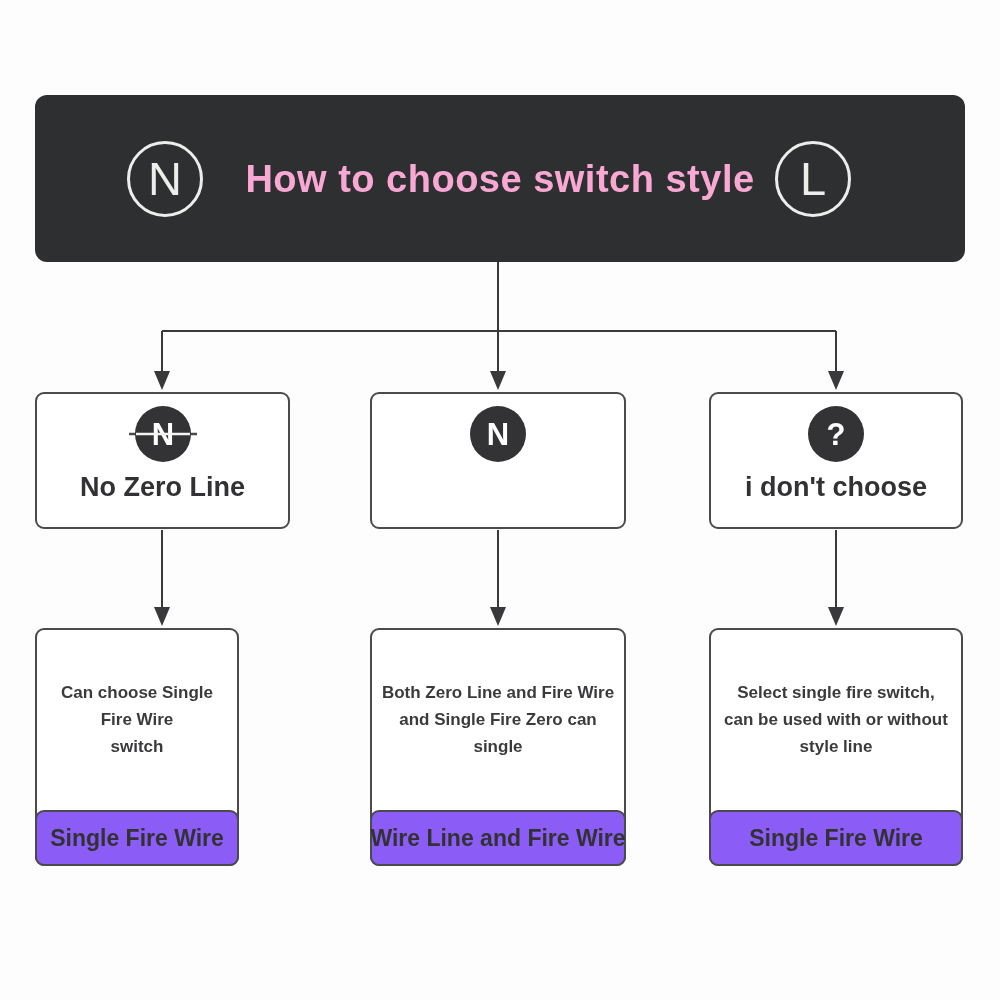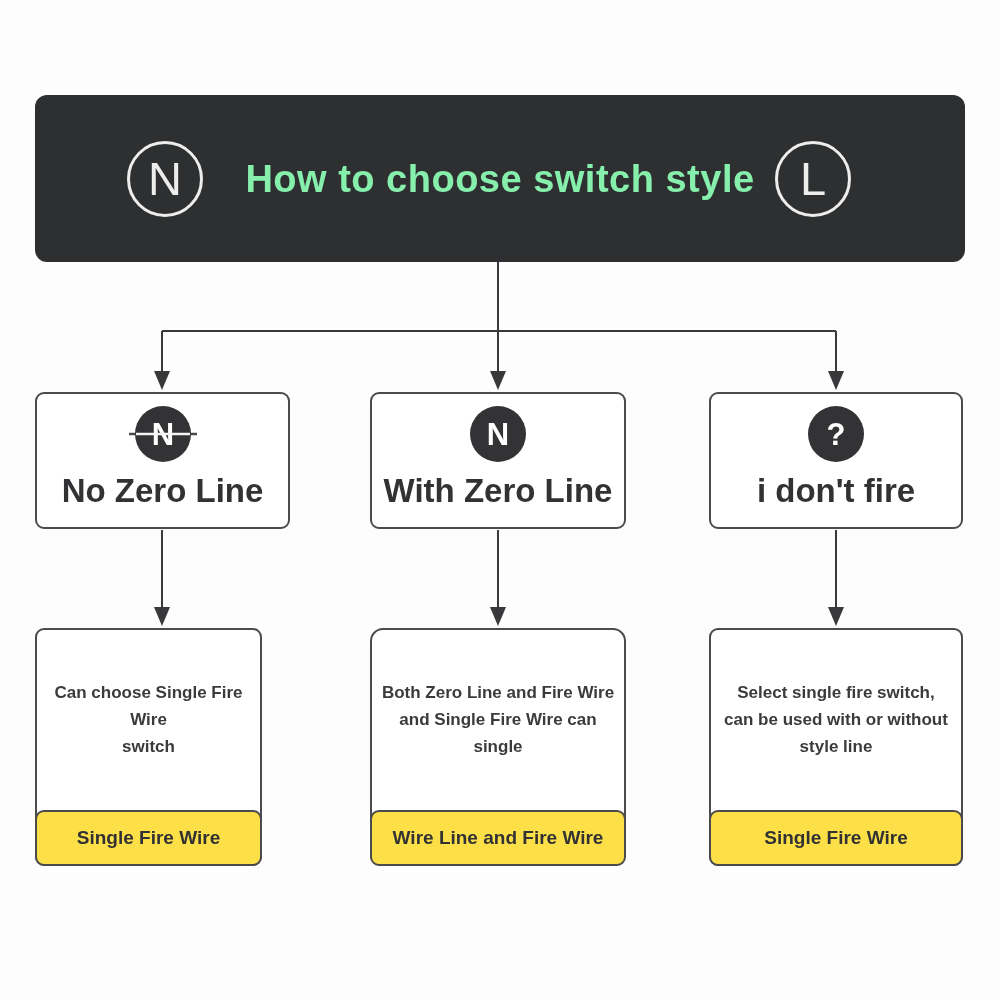--- a/index.html
+++ b/index.html
@@ -44,21 +44,21 @@
   }
   .badge-n { left: 92px; }
   .badge-l { left: 740px; }
   .header-title {
     position: absolute;
     left: 0;
     right: 0;
     top: 50%;
     transform: translateY(-50%);
     text-align: center;
-    color: #86efac;
+    color: #f9a8d4;
     font-size: 38px;
     font-weight: bold;
     letter-spacing: 0.5px;
   }
 
   
   .connectors {
     position: absolute;
     left: 0;
     top: 0;
@@ -77,38 +77,38 @@
     display: flex;
     flex-direction: column;
     align-items: center;
   }
   .option-box.col1 { left: 35px;  width: 255px; }
   .option-box.col2 { left: 370px; width: 256px; }
   .option-box.col3 { left: 709px; width: 254px; }
   .option-icon { margin-top: 12px; height: 56px; display: flex; align-items: center; }
   .option-label {
     margin-top: 10px;
-    font-size: 33px;
+    font-size: 27px;
     font-weight: bold;
     color: #323234;
     white-space: nowrap;
   }
 
   
   .detail-box {
     position: absolute;
     top: 628px;
     height: 238px;
     background: #ffffff;
     border: 2px solid #4b4b4d;
     border-radius: 9px;
     box-sizing: border-box;
   }
-  .detail-box.col1 { left: 35px;  width: 227px; }
-  .detail-box.col2 { left: 370px; width: 256px; border-radius: 13px; }
+  .detail-box.col1 { left: 35px;  width: 204px; }
+  .detail-box.col2 { left: 370px; width: 256px; }
   .detail-box.col3 { left: 709px; width: 254px; padding-left: 10px; }
   .detail-text {
     position: absolute;
     left: 8px;
     right: 8px;
     top: 0;
     bottom: 56px;
     display: flex;
     flex-direction: column;
     align-items: center;
@@ -118,28 +118,28 @@
     font-weight: bold;
     color: #3b3b3d;
     line-height: 27px;
   }
   .result-strip {
     position: absolute;
     left: -2px;
     right: -2px;
     bottom: -2px;
     height: 56px;
-    background: #fde047;
+    background: #8b5cf6;
     border: 2px solid #4b4b4d;
     border-radius: 9px;
     box-sizing: border-box;
     display: flex;
     align-items: center;
     justify-content: center;
-    font-size: 19px;
+    font-size: 23px;
     font-weight: bold;
     color: #323234;
     white-space: nowrap;
   }
 
   .icon-letter {
     font-family: "Liberation Sans", sans-serif;
     font-weight: bold;
   }
 </style>
@@ -191,45 +191,44 @@
     <div class="option-label">No Zero Line</div>
   </div>
 
   <div class="option-box col2">
     <div class="option-icon">
       <svg width="56" height="56" viewBox="0 0 56 56">
         <circle cx="28" cy="28" r="28" fill="#333335"></circle>
         <text class="icon-letter" x="28" y="39" text-anchor="middle" font-size="31" fill="#ffffff">N</text>
       </svg>
     </div>
-    <div class="option-label">With Zero Line</div>
   </div>
 
   <div class="option-box col3">
     <div class="option-icon">
       <svg width="56" height="56" viewBox="0 0 56 56">
         <circle cx="28" cy="28" r="28" fill="#333335"></circle>
         <text class="icon-letter" x="28" y="39" text-anchor="middle" font-size="31" fill="#ffffff">?</text>
       </svg>
     </div>
-    <div class="option-label">i don't fire</div>
+    <div class="option-label">i don't choose</div>
   </div>
 
   <div class="detail-box col1">
     <div class="detail-text">
       <div>Can choose Single Fire Wire</div>
       <div>switch</div>
     </div>
     <div class="result-strip">Single Fire Wire</div>
   </div>
 
   <div class="detail-box col2">
     <div class="detail-text">
       <div>Both Zero Line and Fire Wire</div>
-      <div>and Single Fire Wire can</div>
+      <div>and Single Fire Zero can</div>
       <div>single</div>
     </div>
     <div class="result-strip">Wire Line and Fire Wire</div>
   </div>
 
   <div class="detail-box col3">
     <div class="detail-text">
       <div>Select single fire switch,</div>
       <div>can be used with or without</div>
       <div>style line</div>

